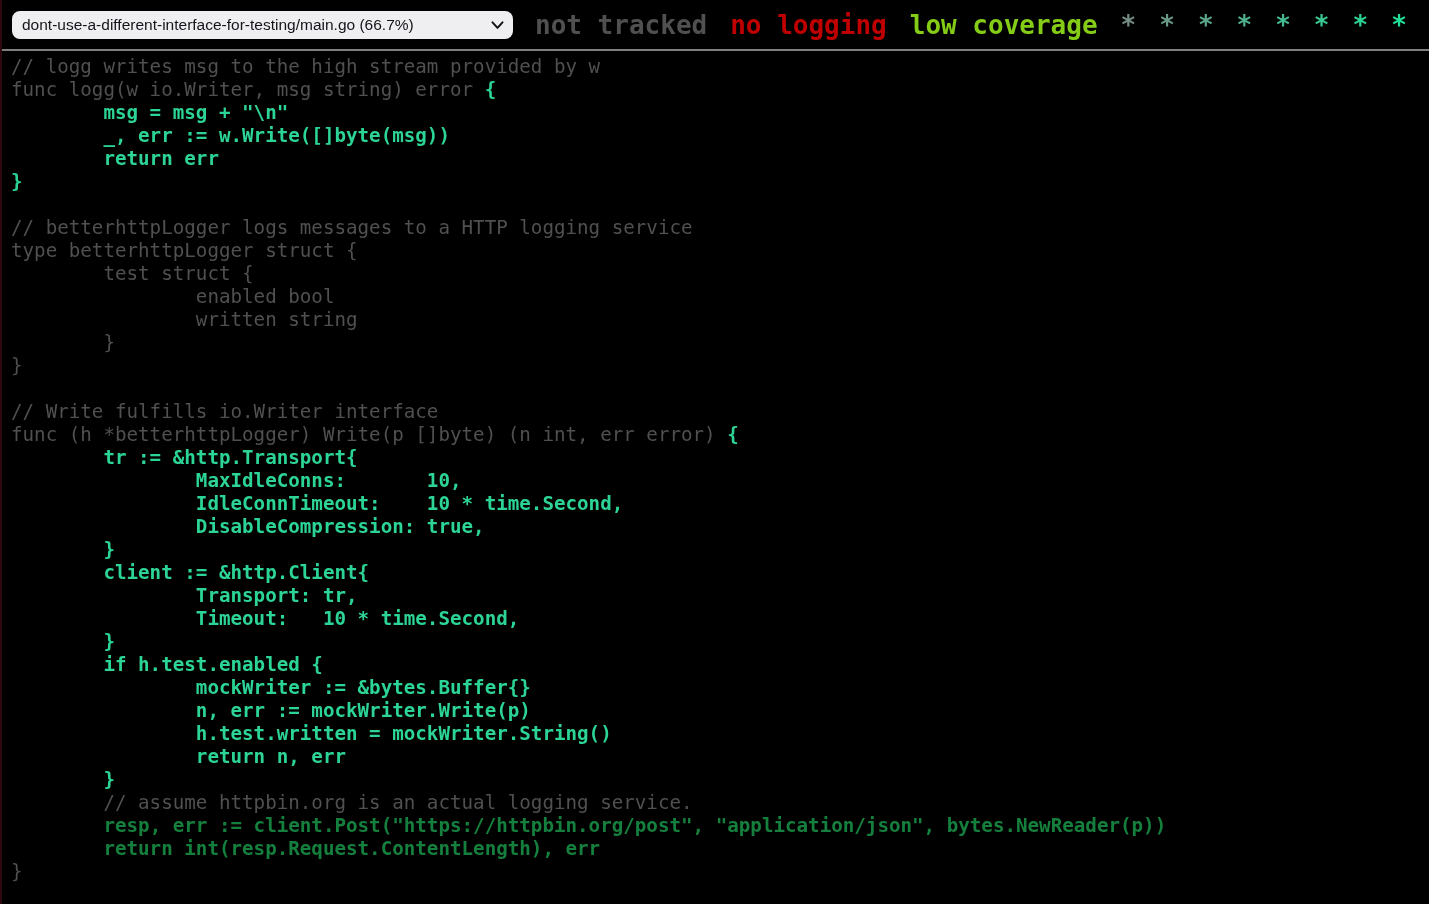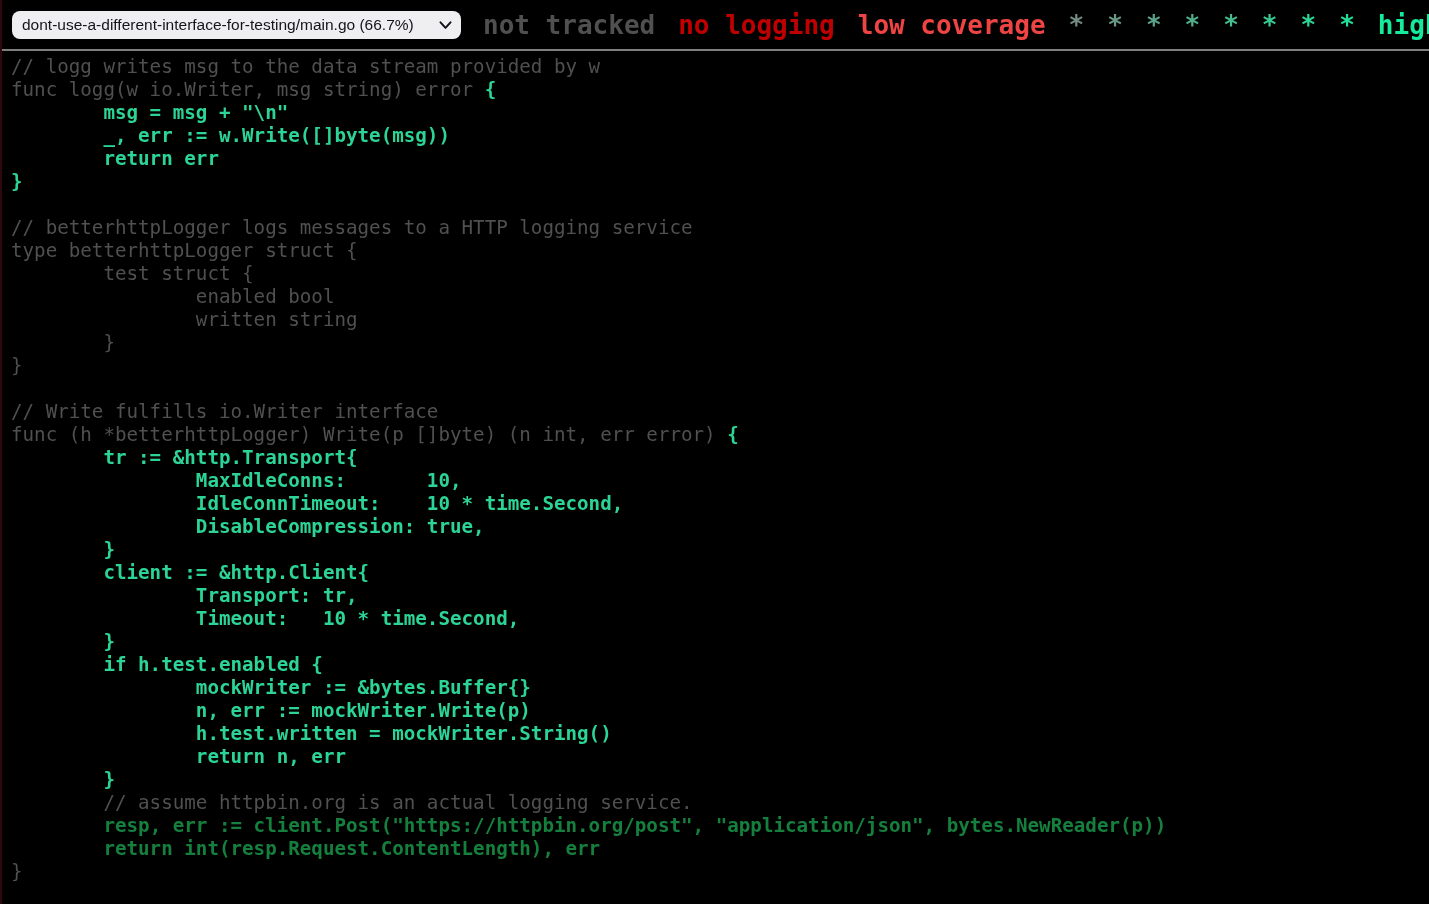--- a/index.html
+++ b/index.html
@@ -29,21 +29,21 @@
     z-index: 5;
   }
   .select-wrap {
     position: relative;
     flex: 0 0 auto;
   }
   #file-select {
     appearance: none;
     -webkit-appearance: none;
     -moz-appearance: none;
-    width: 449px;
+    width: 501px;
     height: 28px;
     border: none;
     border-radius: 8px;
     background: #efeff2;
     color: #15141a;
     font-family: "Liberation Sans", "DejaVu Sans", sans-serif;
     font-size: 15.5px;
     padding: 0 30px 0 10px;
     cursor: pointer;
   }
@@ -95,35 +95,35 @@
 <header id="topbar">
   <div class="select-wrap">
     <select id="file-select"><option>dont-use-a-different-interface-for-testing/main.go (66.7%)</option></select>
     <svg class="chevron" width="13" height="9" viewBox="0 0 13 9">
       <polyline points="1.5,1.5 6.5,7 11.5,1.5" fill="none" stroke="#15141a" stroke-width="2" stroke-linecap="round" stroke-linejoin="round"></polyline>
     </svg>
   </div>
   <div id="legend">
       <span style="color: rgb(80, 80, 80);">not tracked</span>
       <span style="color: rgb(192, 0, 0);">no logging</span>
-      <span style="color: #ef4444;">low coverage</span>
+      <span style="color: #84cc16;">low coverage</span>
       <span style="color: rgb(116, 140, 131);">*</span>
       <span style="color: rgb(104, 152, 134);">*</span>
       <span style="color: rgb(92, 164, 137);">*</span>
       <span style="color: rgb(80, 176, 140);">*</span>
       <span style="color: rgb(68, 188, 143);">*</span>
       <span style="color: rgb(56, 200, 146);">*</span>
       <span style="color: rgb(44, 212, 149);">*</span>
       <span style="color: rgb(32, 224, 152);">*</span>
       <span style="color: rgb(20, 236, 155);">high coverage</span>
     </div>
 </header>
 
 <main id="content">
-  <pre id="source"><span class="seg seg-untracked" style="color: rgb(80, 80, 80);">// logg writes msg to the data stream provided by w
+  <pre id="source"><span class="seg seg-untracked" style="color: rgb(80, 80, 80);">// logg writes msg to the high stream provided by w
 func logg(w io.Writer, msg string) error </span><span class="seg seg-cov8" style="color: rgb(44, 212, 149);">{
         msg = msg + "\n"
         _, err := w.Write([]byte(msg))
         return err
 }</span><span class="seg seg-untracked" style="color: rgb(80, 80, 80);">
 
 // betterhttpLogger logs messages to a HTTP logging service
 type betterhttpLogger struct {
         test struct {
                 enabled bool

